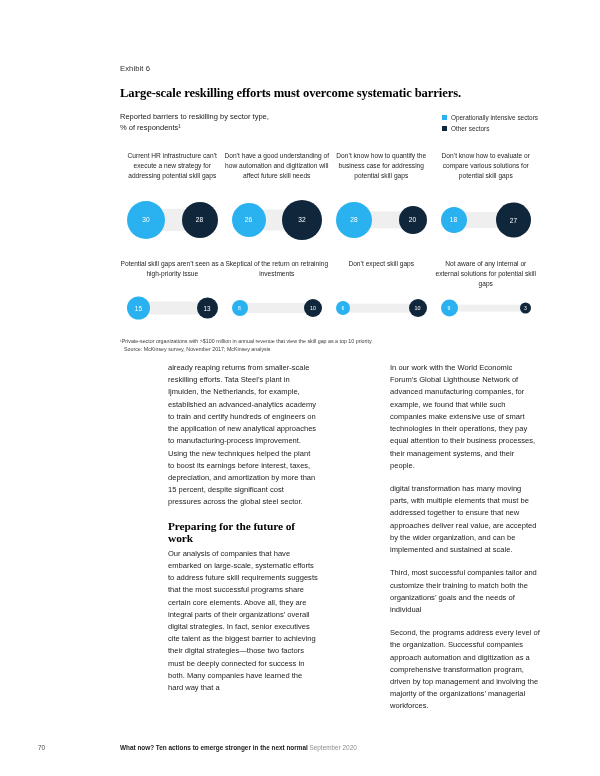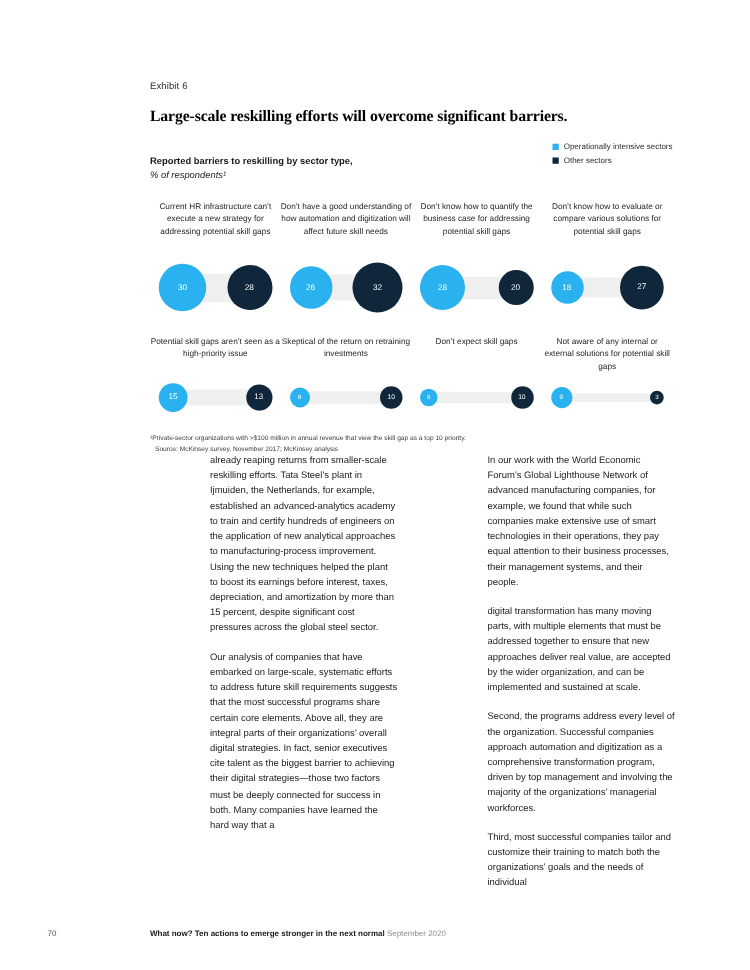--- a/index.html
+++ b/index.html
@@ -40,22 +40,22 @@
   .subhead-row {
     display:flex;
     justify-content:space-between;
     align-items:flex-start;
   }
   .subhead {
     font-size:7.5px;
     line-height:1.42;
     color:#1a1a1a;
   }
-  .subhead .b { font-weight:bold; display:block;margin-top:12px; }
-  .subhead .n { font-weight:normal; display:block;font-style:italic; }
+  .subhead .b { font-weight:normal; display:block; }
+  .subhead .n { font-weight:normal; display:block; }
 
   .legend { margin-top:1px; }
   .legend-item {
     display:flex;
     align-items:center;
     gap:4px;
     font-size:6.4px;
     color:#2b2b2b;
     line-height:1.55;
     margin-bottom:1px;
@@ -165,21 +165,21 @@
 </style>
 </head>
 <body>
 
 <div class="page">
 
   <div class="exhibit">
 
     <div class="exhibit-label">Exhibit 6</div>
 
-    <div class="exhibit-title">Large-scale reskilling efforts will overcome significant barriers.</div>
+    <div class="exhibit-title">Large-scale reskilling efforts must overcome systematic barriers.</div>
 
     <div class="subhead-row">
       <div class="subhead">
         <span class="b">Reported barriers to reskilling by sector type,</span>
         <span class="n">% of respondents¹</span>
       </div>
 
       <div class="legend">
         <div class="legend-item">
           <span class="swatch" style="background:#29b2ef"></span>
@@ -265,27 +265,28 @@
 
     <div class="footnotes">
       <div>¹Private-sector organizations with &gt;$100 million in annual revenue that view the skill gap as a top 10 priority.</div>
       <div class="src">Source: McKinsey survey, November 2017; McKinsey analysis</div>
     </div>
   </div>
 
   <div class="body">
     <div class="col" id="col-left">
       <p>already reaping returns from smaller-scale reskilling efforts. Tata Steel’s plant in Ijmuiden, the Netherlands, for example, established an advanced-analytics academy to train and certify hundreds of engineers on the application of new analytical approaches to manufacturing-process improvement. Using the new techniques helped the plant to boost its earnings before interest, taxes, depreciation, and amortization by more than 15 percent, despite significant cost pressures across the global steel sector.</p>
+      <h2>Preparing for the future of work</h2>
       <p>Our analysis of companies that have embarked on large-scale, systematic efforts to address future skill requirements suggests that the most successful programs share certain core elements. Above all, they are integral parts of their organizations’ overall digital strategies. In fact, senior executives cite talent as the biggest barrier to achieving their digital strategies—those two factors must be deeply connected for success in both. Many companies have learned the hard way that a</p>
     </div>
     <div class="col" id="col-right">
       <p>In our work with the World Economic Forum’s Global Lighthouse Network of advanced manufacturing companies, for example, we found that while such companies make extensive use of smart technologies in their operations, they pay equal attention to their business processes, their management systems, and their people.</p>
       <p>digital transformation has many moving parts, with multiple elements that must be addressed together to ensure that new approaches deliver real value, are accepted by the wider organization, and can be implemented and sustained at scale.</p>
+      <p>Third, most successful companies tailor and customize their training to match both the organizations’ goals and the needs of individual</p>
       <p>Second, the programs address every level of the organization. Successful companies approach automation and digitization as a comprehensive transformation program, driven by top management and involving the majority of the organizations’ managerial workforces.</p>
-      <p>Third, most successful companies tailor and customize their training to match both the organizations’ goals and the needs of individual</p>
     </div>
   </div>
 
   <div class="footer">
     <div class="folio">70</div>
     <div class="runhead">
       <b>What now? Ten actions to emerge stronger in the next normal</b>
       <span class="date">September 2020</span>
     </div>
   </div>

